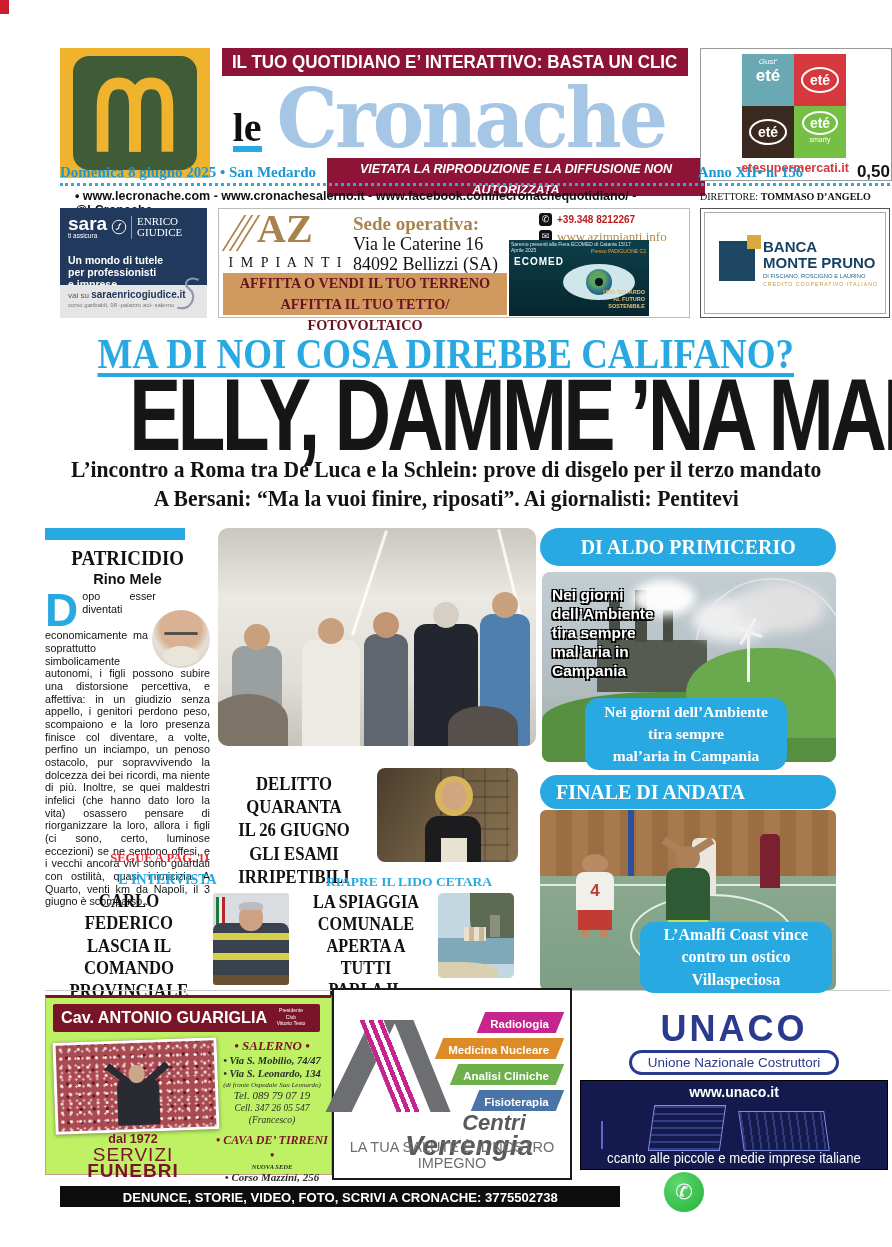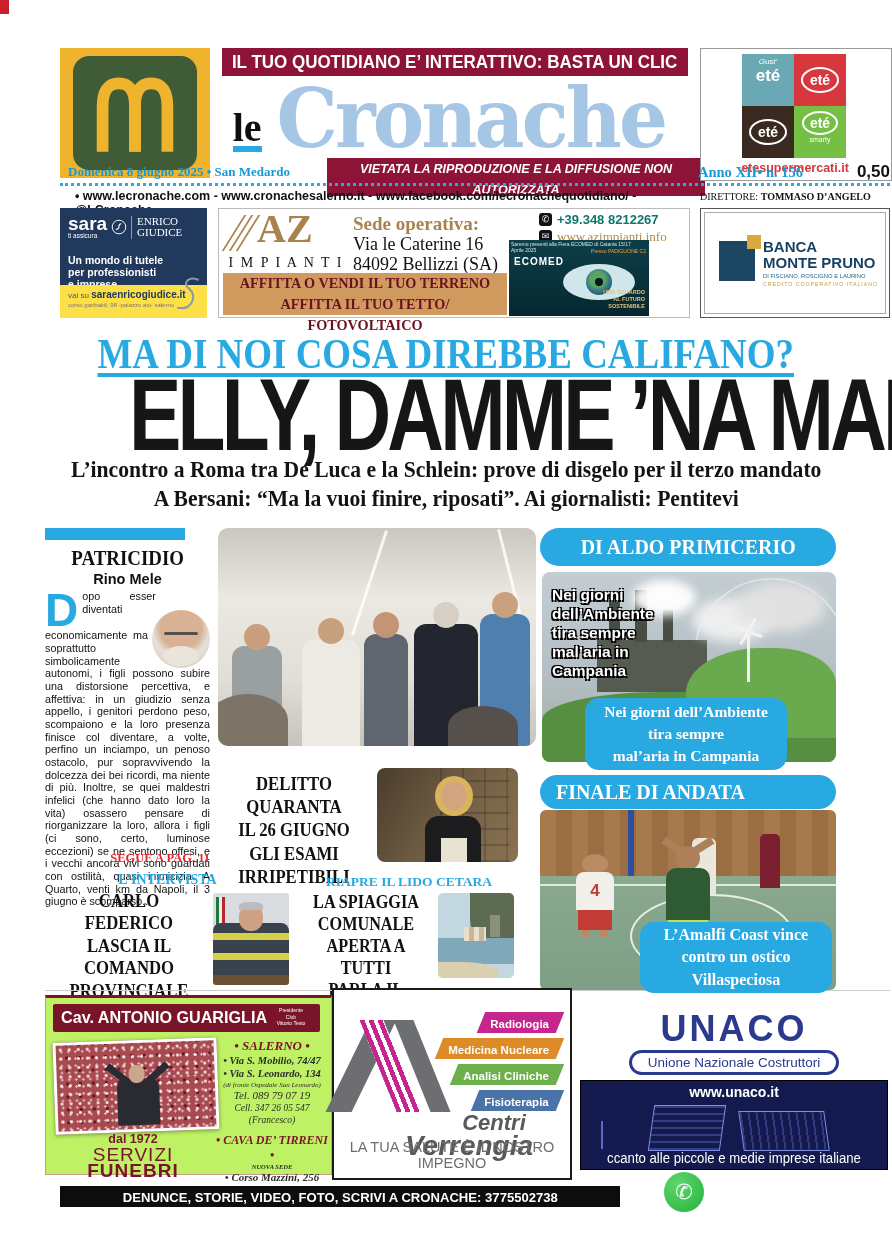--- a/index.html
+++ b/index.html
@@ -63,21 +63,21 @@
         <span style="font-weight:bold;font-size:14px;border:2px solid #fff;border-radius:50%;padding:3px 7px;">eté</span>
       </div>
       <div class="a ctr" style="left:52px;top:52px;width:52px;height:52px;background:#74bf44;color:#fff;">
         <div style="margin-top:8px;"><span style="font-weight:bold;font-size:14px;border:2px solid #fff;border-radius:50%;padding:2px 6px;">eté</span></div>
         <div style="font-size:7px;margin-top:4px;">smarty</div>
       </div>
     </div>
     <div class="a ctr" style="left:0;top:112px;width:188px;font-weight:bold;font-size:12.5px;color:#d6383e;">etesupermercati.it</div>
   </div>
 
-  <div class="a serif" style="left:60px;top:164px;width:430px;font-weight:bold;font-size:13px;color:#1899d6;padding-left:8px;">Domenica 8 giugno 2025  • San Medardo</div>
+  <div class="a serif" style="left:60px;top:164px;width:430px;font-weight:bold;font-size:15px;color:#1899d6;">Domenica 8 giugno 2025  • San Medardo</div>
   <div class="a serif" style="left:698px;top:164px;width:115px;font-weight:bold;font-size:14.5px;color:#1899d6;">Anno XII• n. 156</div>
   <div class="a" style="left:820px;top:162px;width:70px;text-align:right;font-weight:bold;font-size:17px;color:#111;">0,50</div>
 
   <div class="a" style="left:60px;top:183px;width:830px;border-top:3px dotted #29a9e1;"></div>
 
   <div class="a" style="left:75px;top:189px;width:640px;font-weight:bold;font-size:12.5px;">•  www.lecronache.com  -  www.cronachesalerno.it - www.facebook.com/lecronachequotidiano/ - @LCronache</div>
   <div class="a serif" style="left:700px;top:191px;width:190px;font-size:10px;">
     <span>DIRETTORE: </span><span style="font-weight:bold;">TOMMASO D’ANGELO</span>
   </div>
 
@@ -90,21 +90,21 @@
       <svg viewBox="0 0 20 20" style="width:16px;height:16px;">
         <circle cx="10" cy="10" r="8.5" fill="none" stroke="#fff" stroke-width="1.2"></circle>
         <path d="M6 13 Q10 13 10 9 Q10 6 13 6" fill="none" stroke="#fff" stroke-width="1.4"></path>
       </svg>
       <div style="border-left:1px solid rgba(255,255,255,.5);padding-left:5px;font-family:'Liberation Serif',serif;font-size:11px;line-height:1.05;white-space:pre-line;">ENRICO
 GIUDICE</div>
     </div>
     <div class="a" style="left:8px;top:46px;font-weight:bold;font-size:10.5px;line-height:1.15;white-space:pre-line;">Un mondo di tutele
 per professionisti
 e imprese</div>
-    <div class="a" style="left:0;bottom:0;width:147px;height:33px;background:#fde047;color:#20395c;">
+    <div class="a" style="left:0;bottom:0;width:147px;height:33px;background:#e5e5e5;color:#20395c;">
       <svg viewBox="0 0 30 36" style="position:absolute;right:2px;top:-12px;width:32px;height:44px;">
         <path d="M4 30 Q14 32 18 24 Q21 17 15 12 Q10 8 14 4 Q18 1 24 4" fill="none" stroke="#8d99a8" stroke-width="2"></path>
       </svg>
       <div style="padding:4px 0 0 8px;font-size:8px;color:#555;"><span>vai su </span><span style="font-weight:bold;font-size:10px;color:#20395c;">saraenricogiudice.it</span></div>
       <div style="padding:2px 0 0 8px;font-size:6px;color:#777;">corso garibaldi, 98 -palazzo aci- salerno</div>
     </div>
   </div>
 
   <div class="a" style="left:218px;top:208px;width:472px;height:110px;background:#fff;border:1px solid #bbb;box-sizing:border-box;">
     <div class="a" style="left:8px;top:0;width:118px;height:44px;">
@@ -115,21 +115,21 @@
     </div>
     <div class="a serif" style="left:8px;top:46px;width:118px;font-size:14px;letter-spacing:2px;border-bottom:2px solid #222;padding-bottom:2px;text-align:center;">I M P I A N T I</div>
     <div class="a serif" style="left:134px;top:4px;width:178px;">
       <div style="font-weight:bold;font-size:19px;color:#a8834d;">Sede operativa:</div>
       <div style="font-size:18px;line-height:1.1;color:#111;">Via le Caterine 16</div>
       <div style="font-size:18px;line-height:1.1;color:#111;">84092 Bellizzi (SA)</div>
     </div>
     <div class="a" style="left:320px;top:3px;width:150px;">
       <div style="display:flex;align-items:center;gap:5px;height:15px;margin-bottom:2px;">
         <span style="width:13px;height:13px;background:#111;border-radius:3px;color:#fff;font-size:9px;line-height:13px;text-align:center;">✆</span>
-        <span style="font-weight:bold;font-size:13px;color:#0f766e;">+39.348 8212267</span>
+        <span style="font-weight:bold;font-size:10px;color:#b91c1c;">+39.348 8212267</span>
       </div>
       <div style="display:flex;align-items:center;gap:5px;height:15px;">
         <span style="width:13px;height:13px;background:#111;border-radius:3px;color:#fff;font-size:9px;line-height:13px;text-align:center;">✉</span>
         <span class="serif" style="font-size:13px;color:#b5893f;">www.azimpianti.info</span>
       </div>
     </div>
     <div class="a ctr" style="left:4px;top:64px;width:284px;height:42px;background:#d09a5e;">
       <div class="serif sq" style="font-weight:bold;font-size:15px;line-height:21px;color:#6b1020;transform:scaleX(.95);"><span>AFFITTA O VENDI IL TUO TERRENO</span><br><span>AFFITTA IL TUO TETTO/ FOTOVOLTAICO</span></div>
     </div>
     <div class="a photo" style="left:290px;top:31px;width:140px;height:76px;background:linear-gradient(180deg,#0d3f4a,#06262f);">

